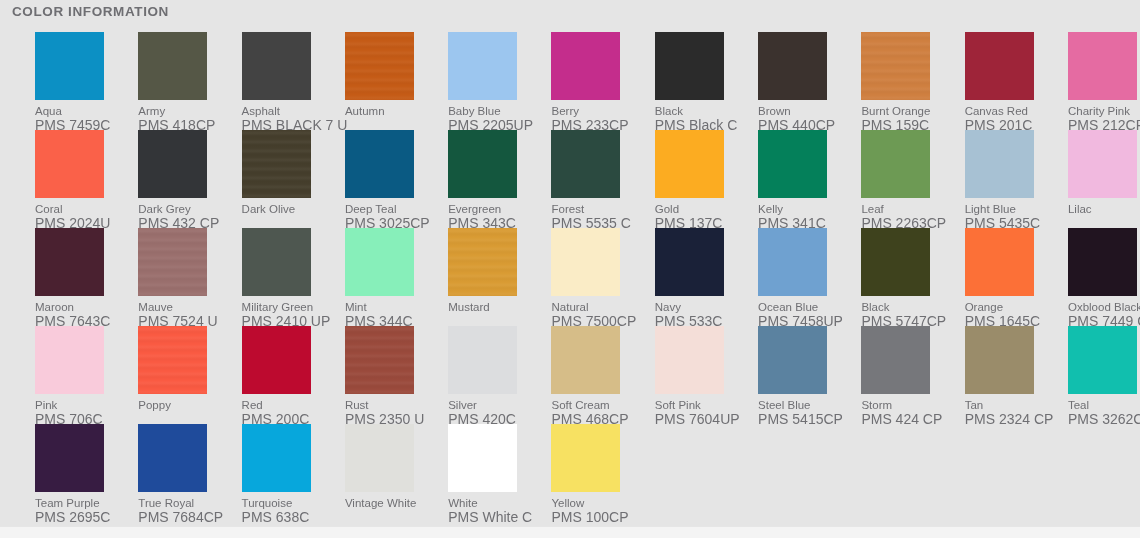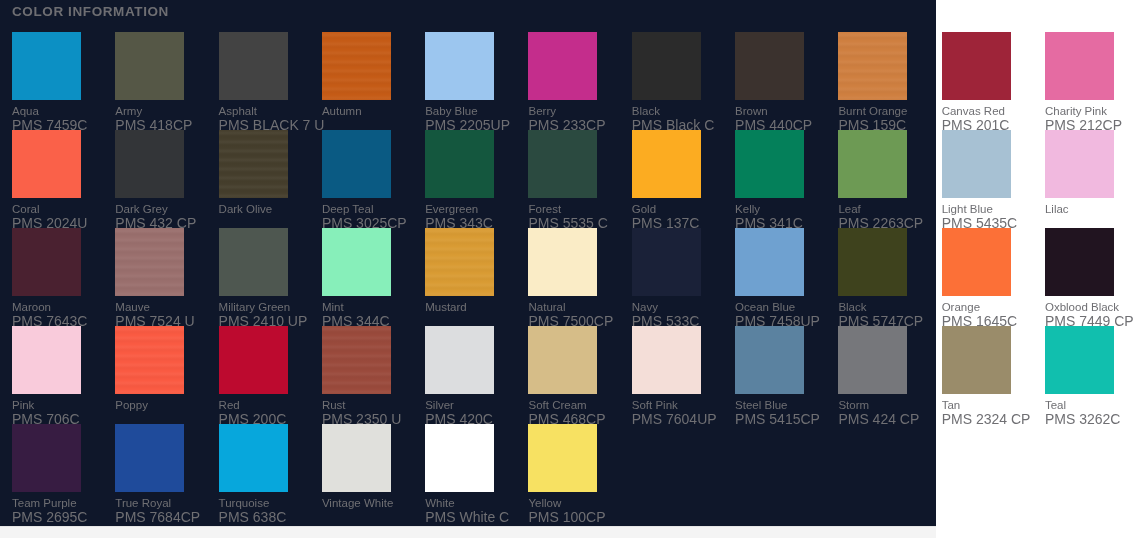--- a/index.html
+++ b/index.html
@@ -9,24 +9,24 @@
   }
   body {
     width: 1140px;
     height: 538px;
     background: #ffffff;
     font-family: "Liberation Sans", sans-serif;
     overflow: hidden;
     position: relative;
   }
   #page {
-    width: 936px;
+    width: 1140px;
     height: 538px;
     position: relative;
-    background: #0f172a;
+    background: #e5e5e5;
     box-sizing: border-box;
     text-align: right;
   }
   .page-title {
     position: absolute;
     left: 12px;
     top: 4px;
     font-size: 13.5px;
     font-weight: bold;
     letter-spacing: 0.6px;
@@ -40,20 +40,21 @@
     width: 1120px;
     display: grid;
     grid-template-columns: repeat(11, 103.3px);
     grid-auto-rows: 98px;
   }
   .swatch-cell {
     position: relative;
     width: 103.3px;
     height: 98px;
     box-sizing: border-box;
+    margin-left: 23px;
   }
   .swatch-chip {
     width: 69px;
     height: 68px;
     box-sizing: border-box;
     background: #ffffff;
     position: relative;
     overflow: hidden;
   }
   .swatch-chip.textured::after {

